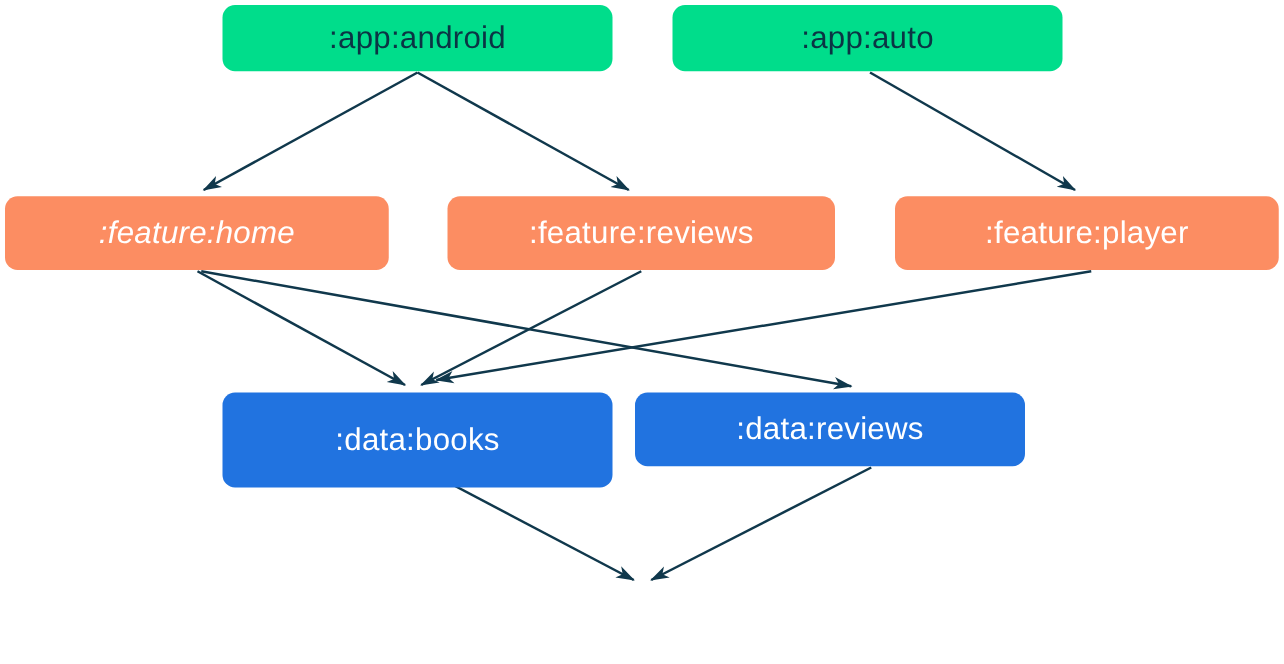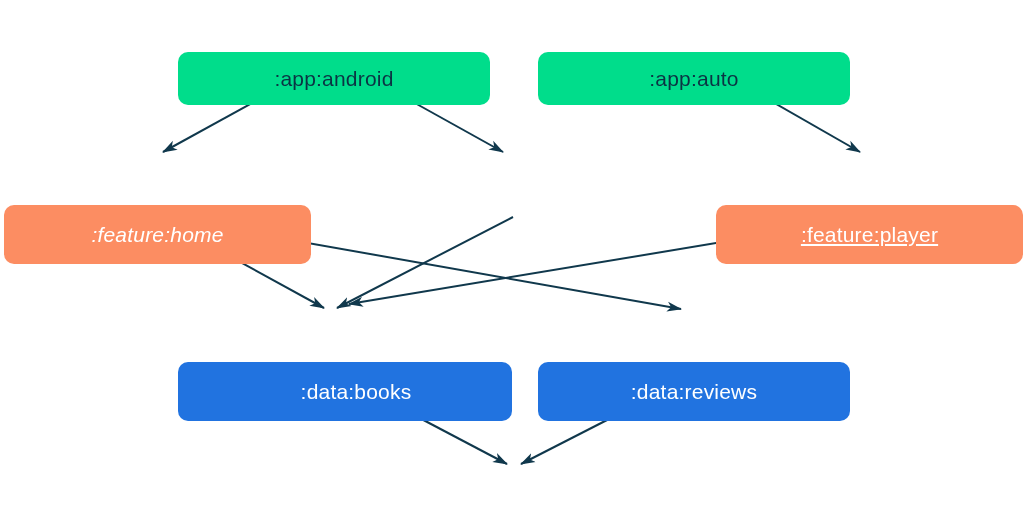--- a/index.html
+++ b/index.html
@@ -27,37 +27,36 @@
   }
   svg.edges .arrowhead-shape {
     fill: var(--ink, #10384c);
   }
   .node {
     position: absolute;
     display: flex;
     align-items: center;
     justify-content: center;
     border-radius: 10px;
-    font-size: 21px;
+    font-size: 25px;
     letter-spacing: 0.2px;
     white-space: nowrap;
-    margin-top: 48px;
   }
   .node.app     { background: var(--app, #00dd8b);     color: var(--text-on-app, #0b3444); }
   .node.feature { background: var(--feature, #fc8d62); color: var(--text-light, #ffffff); }
   .node.data    { background: var(--data, #2173e0);    color: var(--text-light, #ffffff); }
   .node.core    { background: var(--core, #0b3444);    color: var(--text-light, #ffffff); }
 
   .n-app-android     { left: 178px; top: 4px;   width: 312px; height: 53px; }
   .n-app-auto        { left: 538px; top: 4px;   width: 312px; height: 53px; }
   .n-feature-home    { left: 4px;   top: 157px; width: 307px; height: 59px; font-style: italic; }
   .n-feature-reviews { left: 358px; top: 157px; width: 310px; height: 59px; }
-  .n-feature-player  { left: 716px; top: 157px; width: 307px; height: 59px; text-decoration: underline; }
-  .n-data-books      { left: 178px; top: 314px; width: 312px; height: 59px; padding-left: 22px; }
-  .n-data-reviews    { left: 538px; top: 314px; width: 312px; height: 59px; }
+  .n-feature-player  { left: 716px; top: 157px; width: 307px; height: 59px; }
+  .n-data-books      { left: 178px; top: 314px; width: 312px; height: 76px; }
+  .n-data-reviews    { left: 508px; top: 314px; width: 312px; height: 59px; }
   .n-core-network    { left: 360px; top: 470px; width: 304px; height: 59px; }
 </style>
 </head>
 <body>
 
 <div class="canvas">
 
   <svg class="edges" viewBox="0 0 1027 531" xmlns="http://www.w3.org/2000/svg" aria-hidden="true">
     <defs>
       <marker id="arrowhead" markerUnits="userSpaceOnUse" markerWidth="16" markerHeight="12" refX="14" refY="6" orient="auto">
@@ -78,20 +77,23 @@
   <div class="node app n-app-android">
     <span>:app:android</span>
   </div>
   <div class="node app n-app-auto">
     <span>:app:auto</span>
   </div>
 
   <div class="node feature n-feature-home">
     <span>:feature:home</span>
   </div>
+  <div class="node feature n-feature-reviews">
+    <span>:feature:reviews</span>
+  </div>
   <div class="node feature n-feature-player">
     <span>:feature:player</span>
   </div>
 
   <div class="node data n-data-books">
     <span>:data:books</span>
   </div>
   <div class="node data n-data-reviews">
     <span>:data:reviews</span>
   </div>

